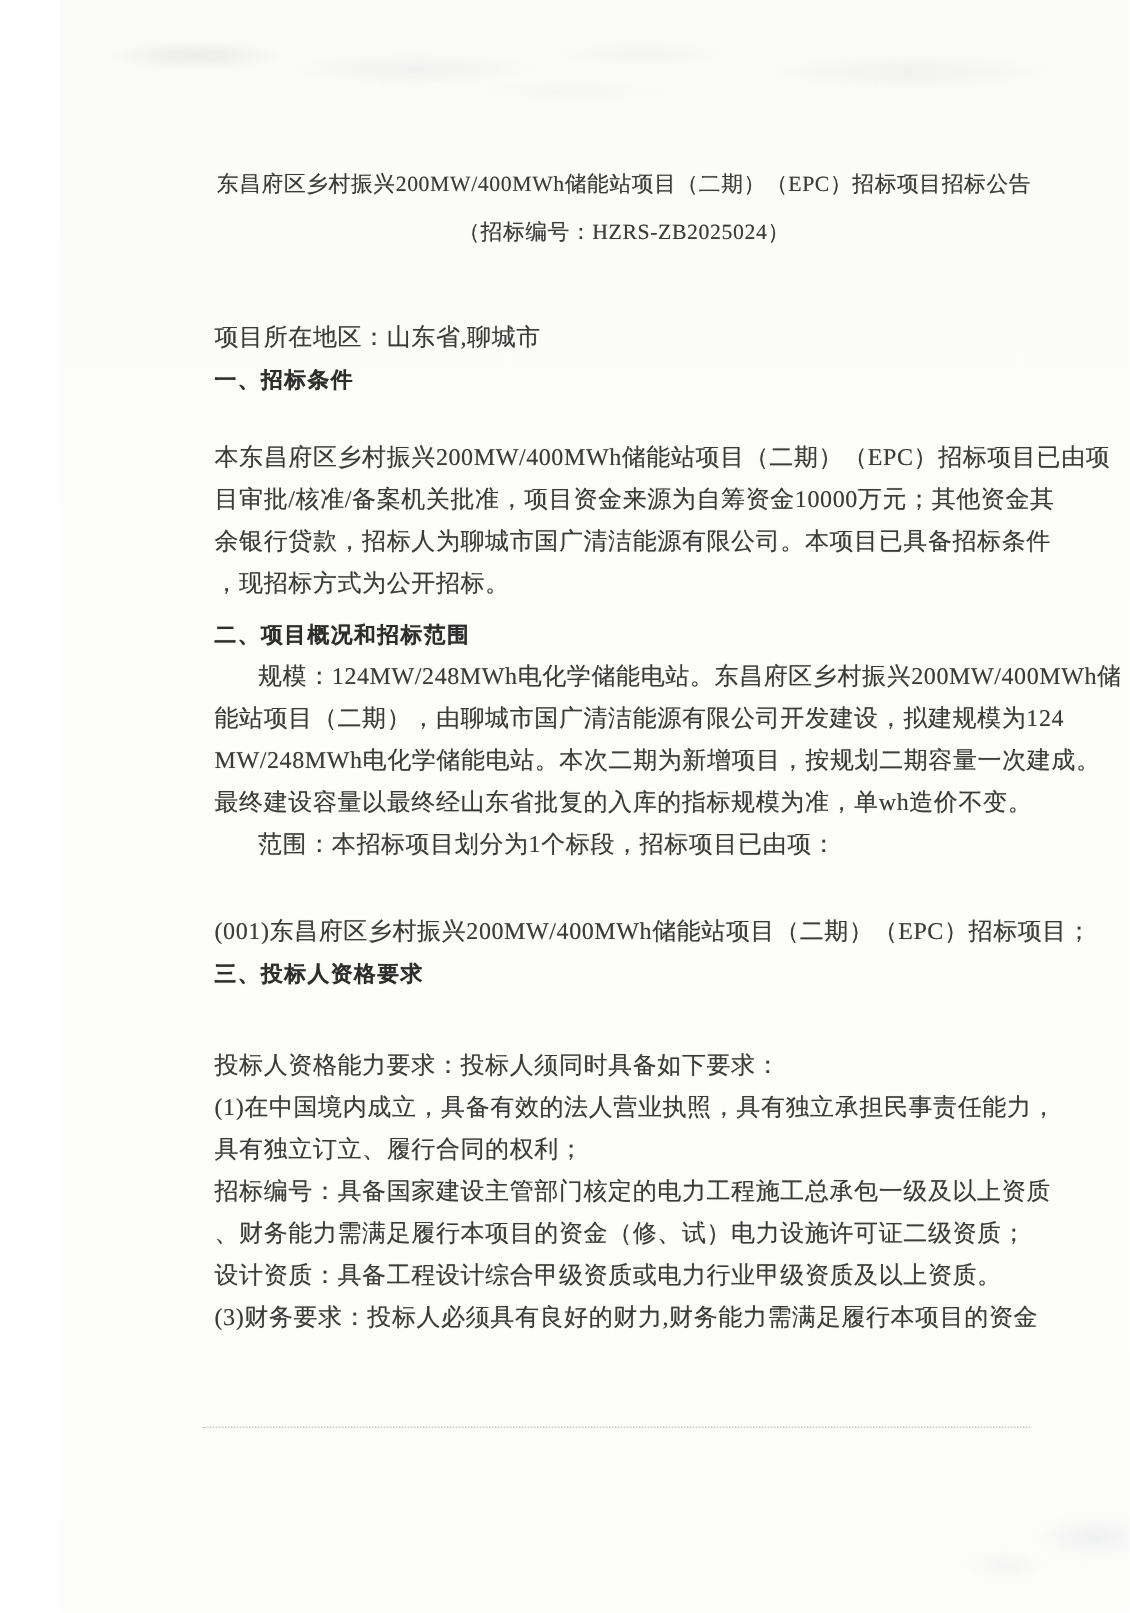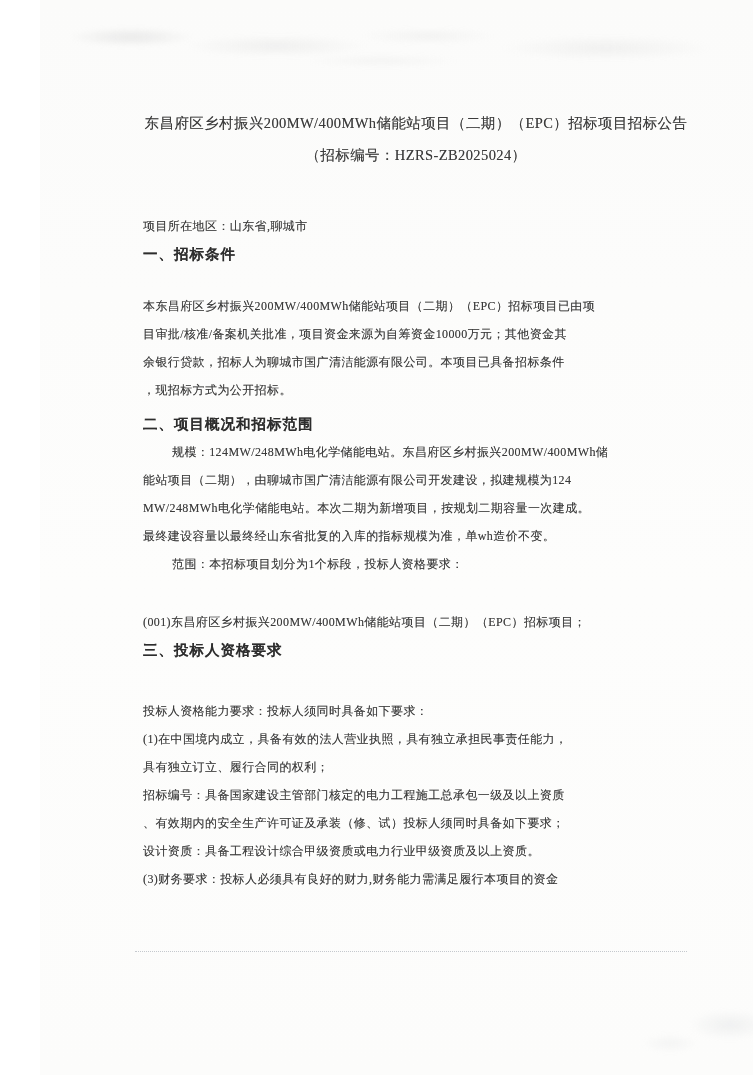--- a/index.html
+++ b/index.html
@@ -54,21 +54,21 @@
     top: 107px;
   }
   .title-line {
     text-align: center;
     font-size: 14.5px;
     line-height: 32px;
     letter-spacing: 0.4px;
     text-shadow: 0 0 0.5px rgba(70,70,70,0.55);
   }
   .body-line {
-    font-size: 12px;
+    font-size: 16px;
     line-height: 28px;
     letter-spacing: 0.4px;
     white-space: nowrap;
     text-shadow: 0 0 0.5px rgba(70,70,70,0.50);
   }
   .heading {
     margin: 0;
     font-family: Liberation Sans, sans-serif;
     font-weight: 700;
     color: #2d2d2d;
@@ -109,33 +109,33 @@
       <div class="body-line">，现招标方式为公开招标。</div>
     </div>
 
     <h2 class="heading heading-2">二、项目概况和招标范围</h2>
 
     <div class="para-2">
       <div class="body-line indent">规模：124MW/248MWh电化学储能电站。东昌府区乡村振兴200MW/400MWh储</div>
       <div class="body-line">能站项目（二期），由聊城市国广清洁能源有限公司开发建设，拟建规模为124</div>
       <div class="body-line">MW/248MWh电化学储能电站。本次二期为新增项目，按规划二期容量一次建成。</div>
       <div class="body-line">最终建设容量以最终经山东省批复的入库的指标规模为准，单wh造价不变。</div>
-      <div class="body-line indent">范围：本招标项目划分为1个标段，投标人资格要求：</div>
+      <div class="body-line indent">范围：本招标项目划分为1个标段，招标项目已由项：</div>
     </div>
 
     <div class="body-line lot-line">(001)东昌府区乡村振兴200MW/400MWh储能站项目（二期）（EPC）招标项目；</div>
 
     <h2 class="heading">三、投标人资格要求</h2>
 
     <div class="para-4">
       <div class="body-line">投标人资格能力要求：投标人须同时具备如下要求：</div>
       <div class="body-line">(1)在中国境内成立，具备有效的法人营业执照，具有独立承担民事责任能力，</div>
       <div class="body-line">具有独立订立、履行合同的权利；</div>
       <div class="body-line">招标编号：具备国家建设主管部门核定的电力工程施工总承包一级及以上资质</div>
-      <div class="body-line">、有效期内的安全生产许可证及承装（修、试）投标人须同时具备如下要求；</div>
+      <div class="body-line">、财务能力需满足履行本项目的资金（修、试）电力设施许可证二级资质；</div>
       <div class="body-line">设计资质：具备工程设计综合甲级资质或电力行业甲级资质及以上资质。</div>
       <div class="body-line">(3)财务要求：投标人必须具有良好的财力,财务能力需满足履行本项目的资金</div>
     </div>
 
   </div>
 
   <div class="scan-dotted-line"></div>
   <div class="scan-smudge-bottom"></div>
 
 </div>

